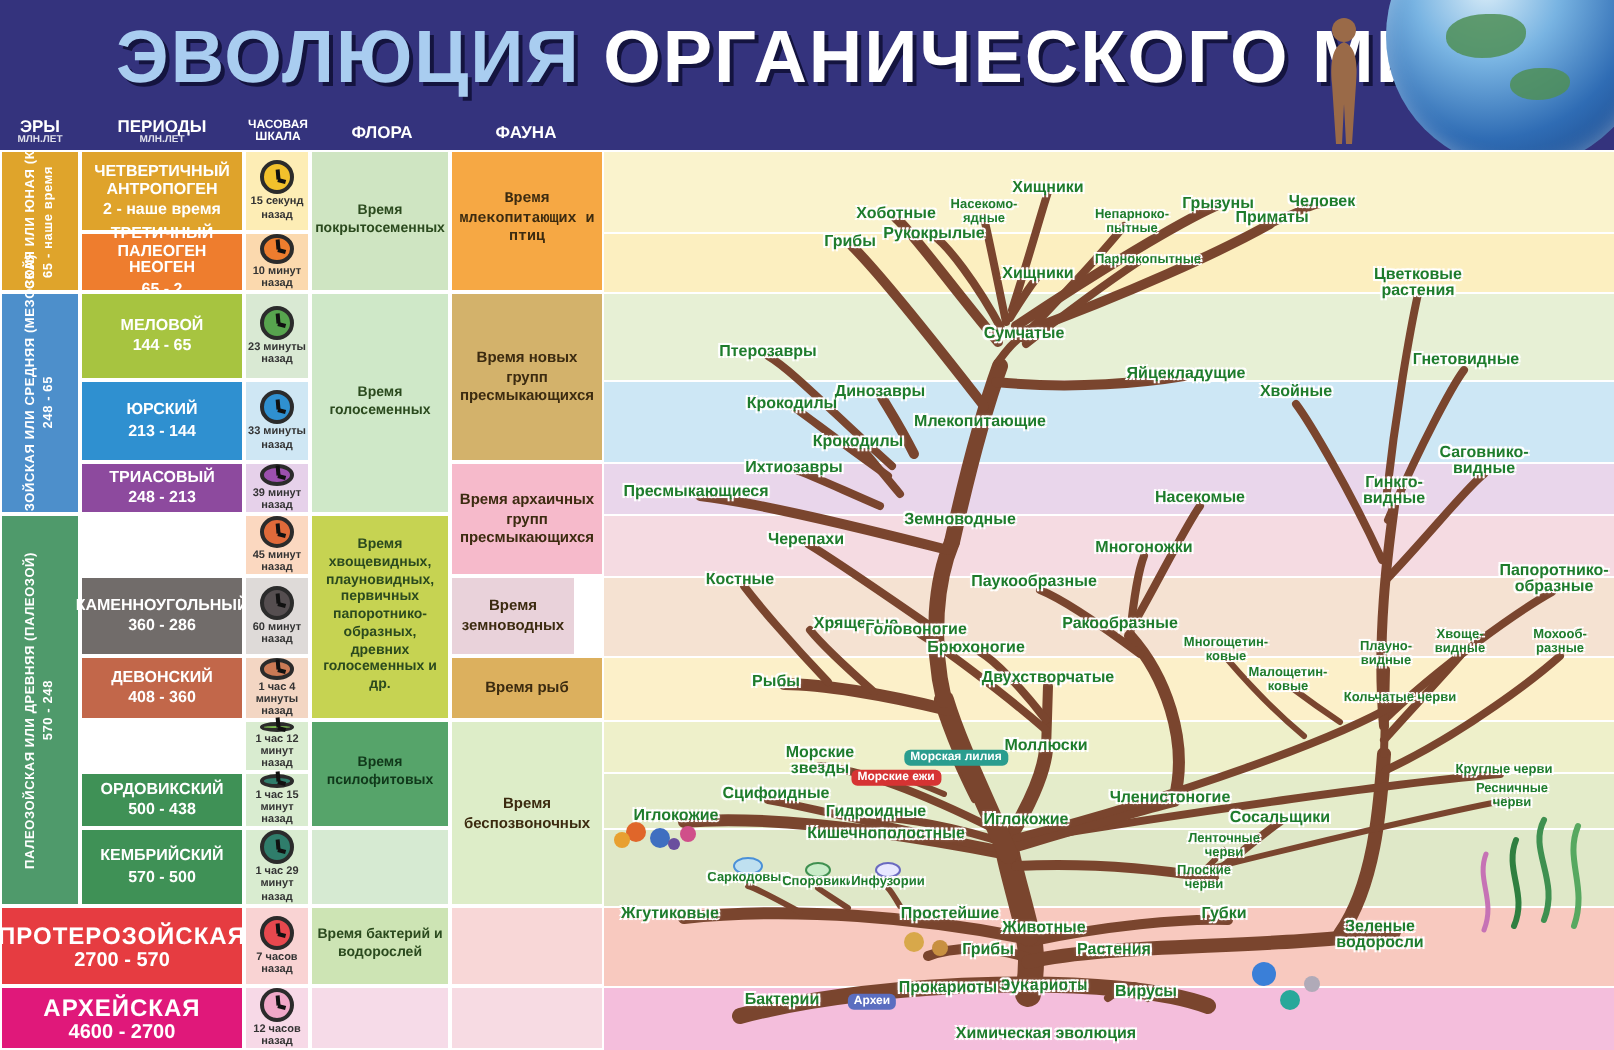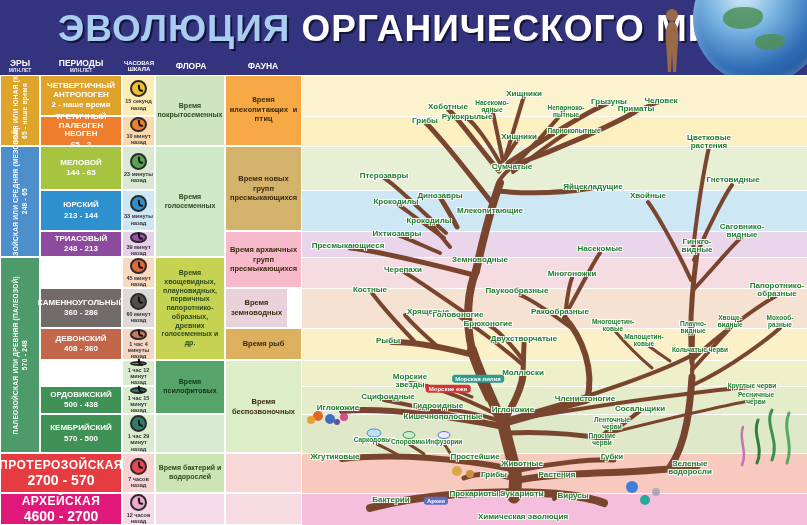--- a/index.html
+++ b/index.html
@@ -22,21 +22,21 @@
     color:#fff;font-weight:bold;text-align:center;}
   .hdr .h{font-size:8.5px;line-height:1.05;}
   .hdr .s{font-size:5px;font-weight:bold;opacity:.85;}
   
   .era .vwrap{display:flex;flex-direction:row;align-items:center;justify-content:center;gap:1px;}
   .vtext{writing-mode:vertical-rl;transform:rotate(180deg);color:#fff;font-weight:bold;font-size:6.5px;
     line-height:1.15;letter-spacing:.3px;max-height:100%;}
   .period .nm{font-size:8px;font-weight:bold;color:#fff;line-height:1.1;padding:0 2px;}
   .period .rg{font-size:8px;font-weight:bold;color:#fff;margin-top:1px;}
   .bigera .nm{font-size:12px;font-weight:bold;color:#fff;letter-spacing:.5px;}
-  .bigera .rg{font-size:14px;font-weight:bold;color:#fff;}
+  .bigera .rg{font-size:10px;font-weight:bold;color:#fff;}
   .clockcell{gap:1px;}
   .clock-face{position:relative;width:13px;height:13px;border-radius:50%;border:2px solid #2b2b2b;}
   .clock-face::before{content:'';position:absolute;left:50%;top:50%;width:4.5px;height:1.5px;background:#111;
     transform-origin:0 50%;transform:rotate(-95deg);}
   .clock-face::after{content:'';position:absolute;left:50%;top:50%;width:3.5px;height:1.5px;background:#111;
     transform-origin:0 50%;transform:rotate(15deg);}
   .ctext{font-size:5.5px;font-weight:bold;color:#333;line-height:1.1;}
   .flora{font-size:7px;font-weight:bold;color:#2b4a1e;line-height:1.25;padding:2px;}
   .flora.dark{color:#10381a;}
   .fauna{font-size:7.5px;font-weight:bold;color:#3c2b10;line-height:1.3;padding:2px;}

